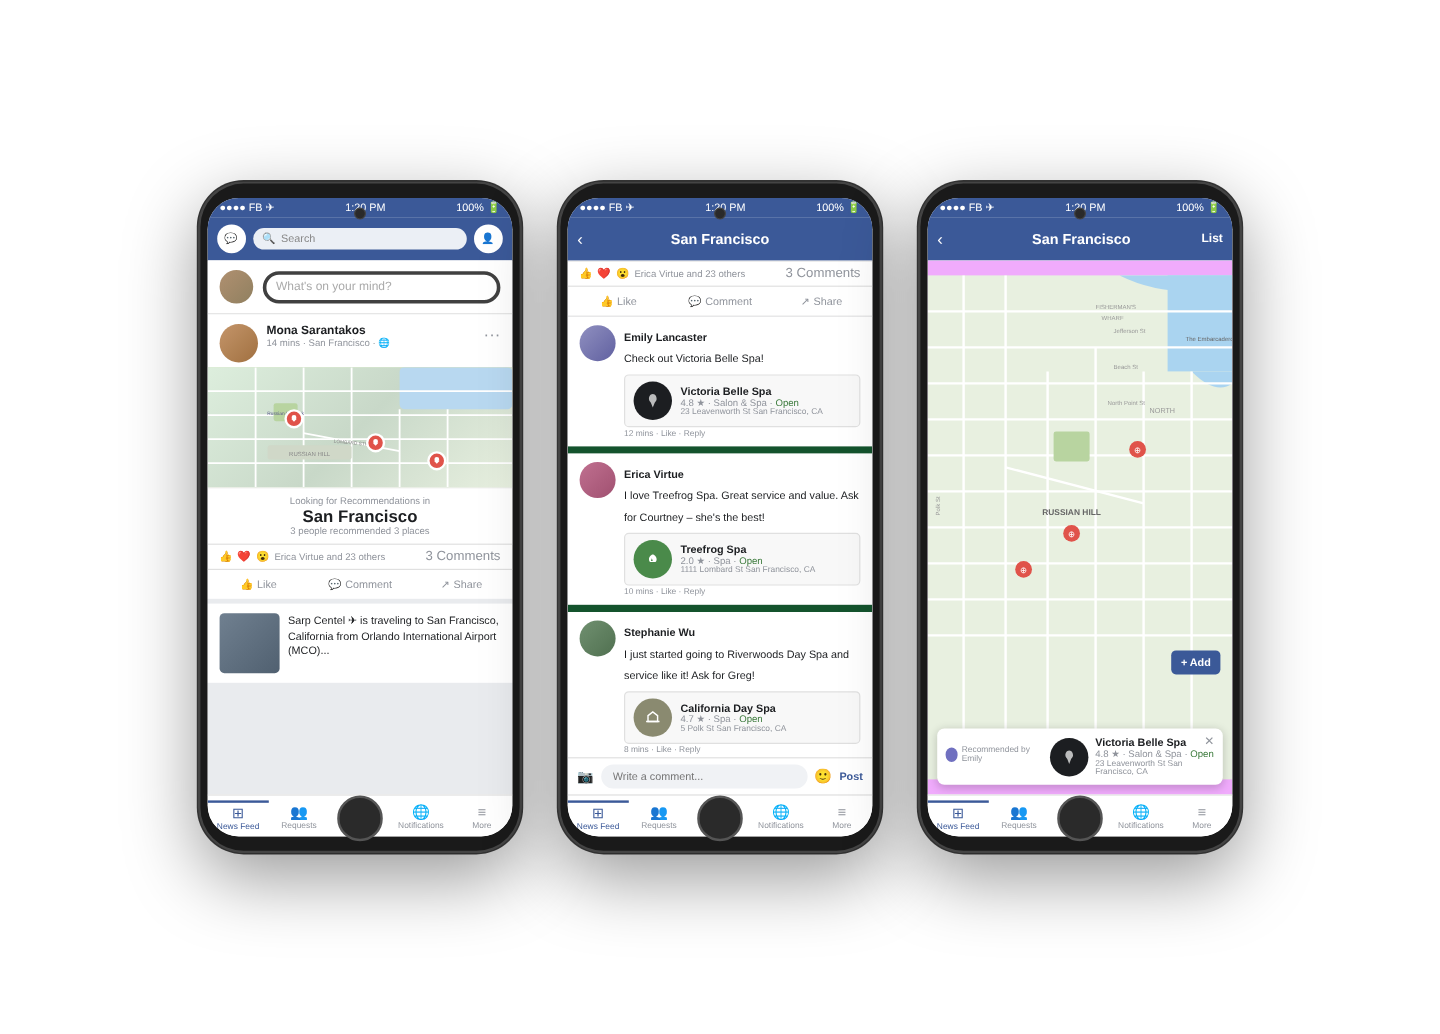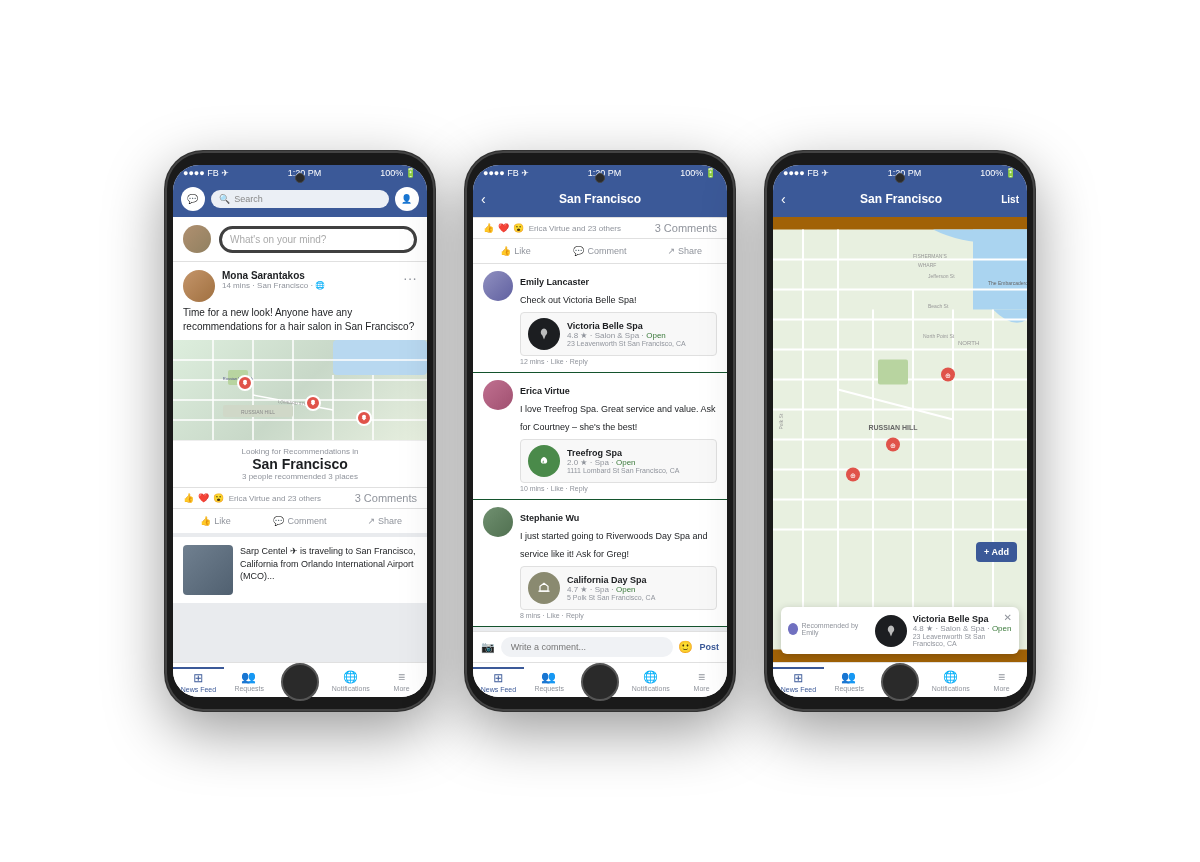--- a/index.html
+++ b/index.html
@@ -331,21 +331,21 @@
       background: white;
       border-bottom: 1px solid #e0e0e0;
     }
 
     .comment-item {
       display: flex;
       align-items: flex-start;
       gap: 7px;
       padding: 7px 10px;
       background: white;
-      border-bottom: 1px solid #14532d;
+      border-bottom: 6px solid #14532d;
     }
     .comment-avatar {
       width: 30px;
       height: 30px;
       border-radius: 50%;
       flex-shrink: 0;
     }
     .comment-content { flex: 1; }
     .comment-author { font-size: 9px; font-weight: bold; color: #1c1e21; }
     .comment-text { font-size: 9px; color: #1c1e21; line-height: 1.4; }
@@ -404,21 +404,21 @@
 
     
     .map-screen {
       flex: 1;
       position: relative;
       overflow: hidden;
     }
     .full-map {
       width: 100%;
       height: 100%;
-      background: #a16207;
+      background: #f0abfc;
       position: relative;
     }
     .add-btn {
       position: absolute;
       bottom: 100px;
       right: 10px;
       background: #3b5998;
       color: white;
       font-size: 9px;
       font-weight: bold;
@@ -509,21 +509,20 @@
 
         <div class="feed-post">
           <div class="post-header">
             <div class="avatar-med av-mona"></div>
             <div class="post-meta">
               <div class="post-author">Mona Sarantakos</div>
               <div class="post-time">14 mins · San Francisco · 🌐</div>
             </div>
             <span style="color:#90949c;font-size:14px;">···</span>
           </div>
-          <div class="post-text">Time for a new look! Anyone have any recommendations for a hair salon in San Francisco?</div>
 
           <div class="post-map">
             <div class="map-bg">
               <svg class="map-svg" viewBox="0 0 254 100">
 
                 <rect x="160" y="0" width="94" height="35" fill="#b8d8f0" rx="4"></rect>
 
                 <line x1="0" y1="20" x2="254" y2="20" stroke="white" stroke-width="1.5"></line>
                 <line x1="0" y1="40" x2="254" y2="40" stroke="white" stroke-width="1.5"></line>
                 <line x1="0" y1="60" x2="254" y2="60" stroke="white" stroke-width="1.5"></line>

